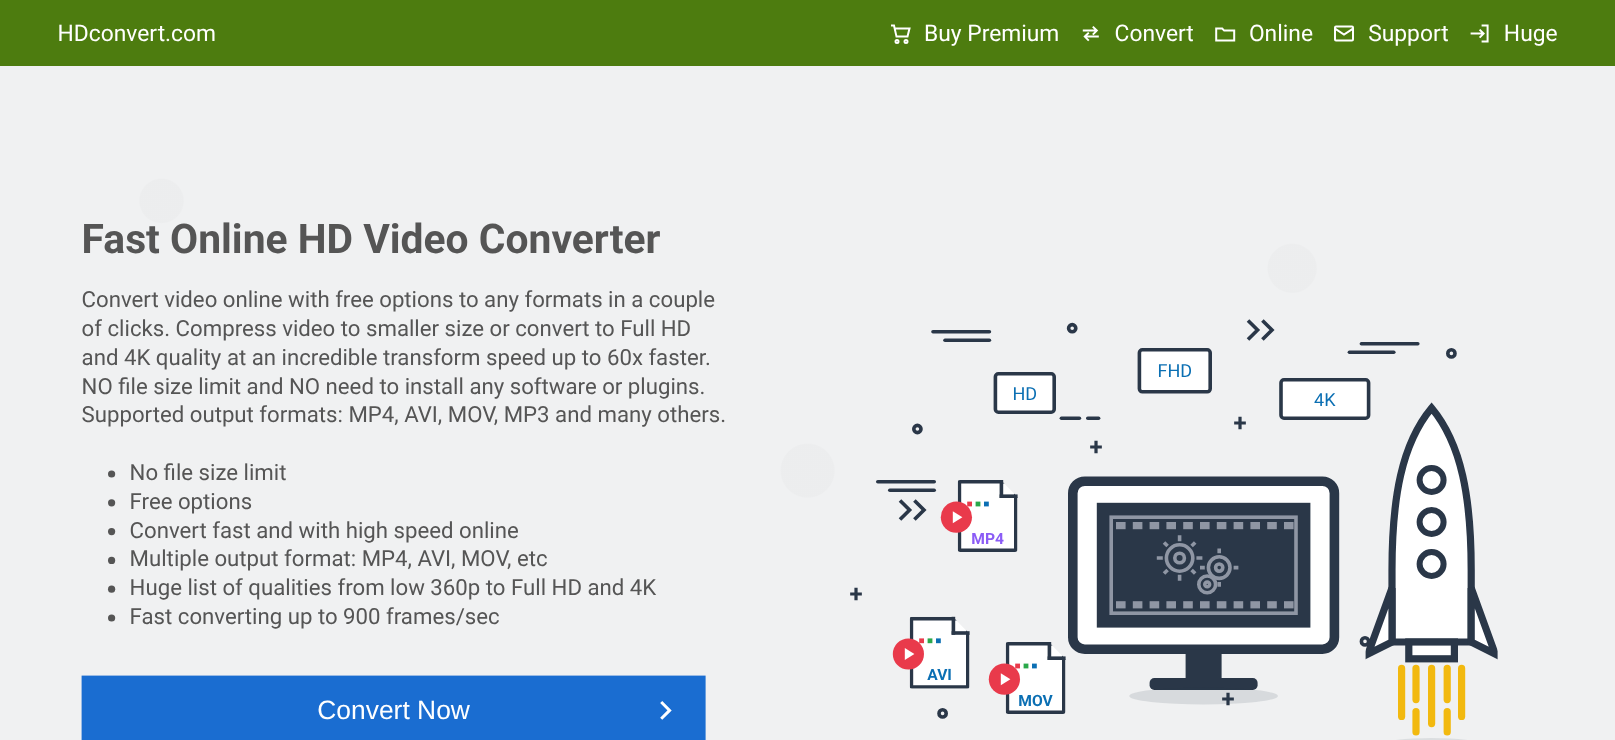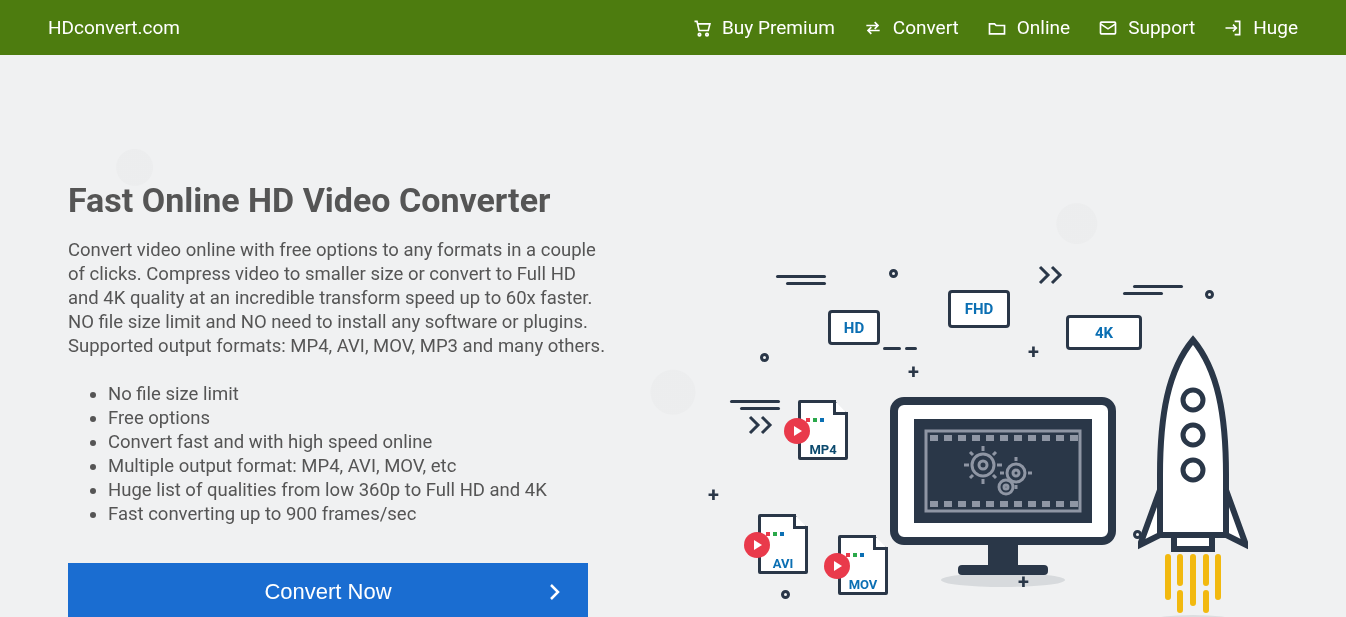--- a/index.html
+++ b/index.html
@@ -21,21 +21,21 @@
   justify-content: space-between;
   padding: 0 48px 0 48px;
   color: #fff;
 }
 .logo {
   font-size: 19px;
   font-weight: 400;
 }
 .nav {
   display: flex;
-  gap: 28px;
+  gap: 16px;
   align-items: center;
 }
 .nav-item {
   display: flex;
   align-items: center;
   gap: 10px;
   font-size: 19px;
   cursor: pointer;
 }
 .nav-icon {
@@ -122,21 +122,21 @@
 .rocket {
   position: absolute;
   left: 470px;
   top: 80px;
 }
 .box {
   position: absolute;
   border: 3px solid #2a3748;
   border-radius: 4px;
   background: #fff;
-  font-weight: 700;
+  font-weight: 400;
   font-size: 15px;
   display: flex;
   align-items: center;
   justify-content: center;
   padding: 3px 0;
 }
 .box-hd { left: 160px; top: 55px; width: 52px; height: 35px; color: #0b6fb3; }
 .box-fhd { left: 280px; top: 35px; width: 62px; height: 38px; color: #0b6fb3; }
 .box-4k { left: 398px; top: 60px; width: 76px; height: 35px; color: #0b6fb3; }
 .file {
@@ -189,21 +189,21 @@
   justify-content: center;
 }
 .play-badge::after{
   content:'';
   border-left: 8px solid #fff;
   border-top: 5px solid transparent;
   border-bottom: 5px solid transparent;
   margin-left: 2px;
 }
 .file-mp4 { left: 130px; top: 145px; }
-.file-mp4 .file-label { color: #0c4a6e; }
+.file-mp4 .file-label { color: #8b5cf6; }
 .file-avi { left: 90px; top: 235px; margin-top: 24px; }
 .file-avi .file-label { color: #0b6fb3; }
 .file-mov { left: 170px; top: 280px; }
 .file-mov .file-label { color: #0b6fb3; }
 
 .deco-line { position:absolute; height:3px; background:#2a3748; border-radius:2px; }
 .deco-line.l1{ left:108px; top:20px; width:50px;}
 .deco-line.l2{ left:118px; top:27px; width:40px;}
 .deco-line.l3{ left:465px; top:30px; width:50px;}
 .deco-line.l4{ left:455px; top:37px; width:40px;}

